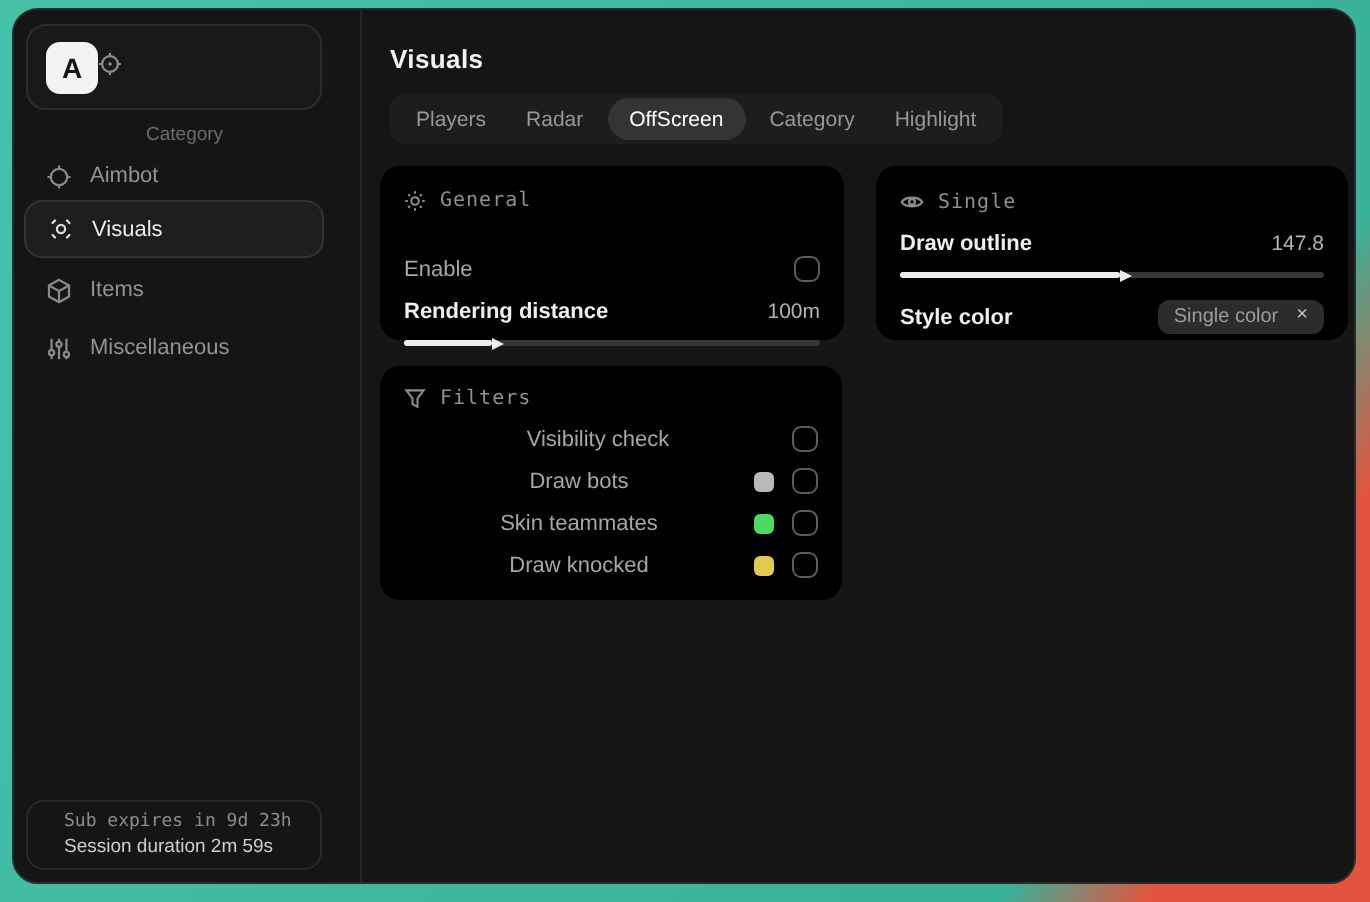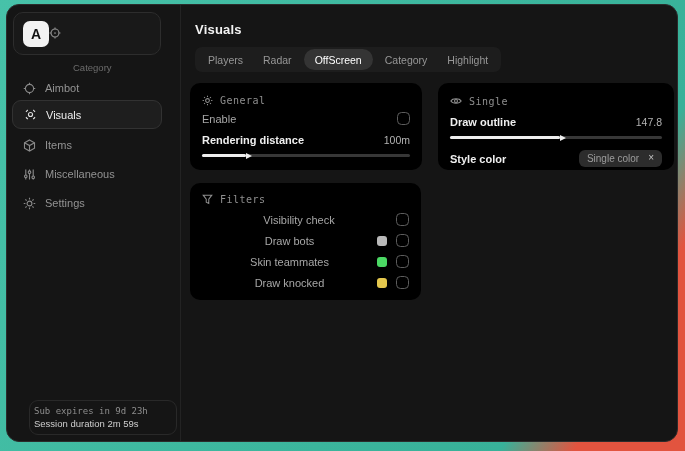--- a/index.html
+++ b/index.html
@@ -31,23 +31,23 @@
   .category-label { position:absolute; left:30px; top:57px; font-size:9.5px; color:#6c6c6c;margin-left:36px; }
   .nav-item {
     position:absolute; left:5px; width:150px; height:26px;
     display:flex; align-items:center; gap:9px; padding:0 11px;
     color:#939393; font-size:11px; border-radius:9px; cursor:pointer;
   }
   .nav-item.active { border:1px solid #323232; background:#1e1e1e; color:#ededed; height:29px; }
   .nav-icon { width:13px; height:13px; flex:0 0 auto; display:block; }
   .nav-icon svg { display:block; }
   .footer-panel {
-    position:absolute; left:22px; bottom:6px; width:148px; height:35px;
+    position:absolute; left:6px; bottom:6px; width:148px; height:35px;
     border:1px solid #292929; border-radius:9px;
-    display:flex; flex-direction:column; justify-content:center; gap:2px; padding:0 4px;
+    display:flex; flex-direction:column; justify-content:center; gap:2px; padding:0 18px;
   }
   .footer-line1 { font-family:"DejaVu Sans Mono", monospace; font-size:9px; color:#8d8d8d; white-space:nowrap; }
   .footer-line2 { font-size:9.5px; color:#cfcfcf; white-space:nowrap; }
   
   .main { position:absolute; left:175px; top:0; right:0; bottom:0; }
   .main-title { position:absolute; left:13px; top:17px; font-size:13px; font-weight:bold; color:#f2f2f2; letter-spacing:.2px; }
   .tabbar {
     position:absolute; left:13px; top:42px; height:25px;
     background:#1d1d1d; border-radius:7px;
     display:inline-flex; align-items:center; padding:0 3px;
@@ -71,21 +71,21 @@
   .slider-fill::after {
     content:""; position:absolute; right:-6px; top:50%; transform:translateY(-50%);
     border-left:6px solid #ededed; border-top:3.5px solid transparent; border-bottom:3.5px solid transparent;
   }
   .dropdown {
     display:flex; align-items:flex-start; gap:9px; background:#2c2c2c;
     border-radius:6px; padding:3px 8px; font-size:10px; color:#9c9c9c; cursor:pointer;
   }
   .dropdown-x { color:#c4c4c4; font-size:10px; line-height:1; }
   .swatch { width:10px; height:10px; border-radius:3px; margin-right:9px; cursor:pointer; flex:0 0 auto; }
-  .mt10 { margin-top:6px; } .mt9 { margin-top:9px; } .mt8 { margin-top:8px; }
+  .mt10 { margin-top:22px; } .mt9 { margin-top:9px; } .mt8 { margin-top:8px; }
   .frow { margin-top:8px; height:13px;text-align:center; }
 </style>
 </head>
 <body>
 
 <div class="window">
 
   <div class="sidebar">
 
     <div class="logo-panel">
@@ -148,36 +148,20 @@
             <line x1="7" y1="1.5" x2="7" y2="12.5"></line>
             <line x1="11" y1="1.5" x2="11" y2="12.5"></line>
           <circle cx="3" cy="9" r="1.4" fill="#141414"></circle>
             <circle cx="7" cy="4.5" r="1.4" fill="#141414"></circle>
             <circle cx="11" cy="10" r="1.4" fill="#141414"></circle>
         </svg>
       </span>
       <span>Miscellaneous</span>
     </div>
 
-    <div class="nav-item" style="top:185px">
-      <span class="nav-icon">
-        <svg width="13" height="13" viewBox="0 0 14 14" fill="none" stroke="#8a8a8a" stroke-width="1.2">
-          <circle cx="7" cy="7" r="2.6"></circle>
-          <line x1="7" y1="0.8" x2="7" y2="2.6"></line>
-            <line x1="7" y1="11.4" x2="7" y2="13.2"></line>
-          <line x1="0.8" y1="7" x2="2.6" y2="7"></line>
-            <line x1="11.4" y1="7" x2="13.2" y2="7"></line>
-          <line x1="2.6" y1="2.6" x2="3.9" y2="3.9"></line>
-            <line x1="10.1" y1="10.1" x2="11.4" y2="11.4"></line>
-          <line x1="11.4" y1="2.6" x2="10.1" y2="3.9"></line>
-            <line x1="3.9" y1="10.1" x2="2.6" y2="11.4"></line>
-        </svg>
-      </span>
-      <span>Settings</span>
-    </div>
 
     <div class="footer-panel">
       <div class="footer-line1">Sub expires in 9d 23h</div>
       <div class="footer-line2">Session duration 2m 59s</div>
     </div>
   </div>
 
   <div class="main">
 
     <div class="main-title">Visuals</div>

